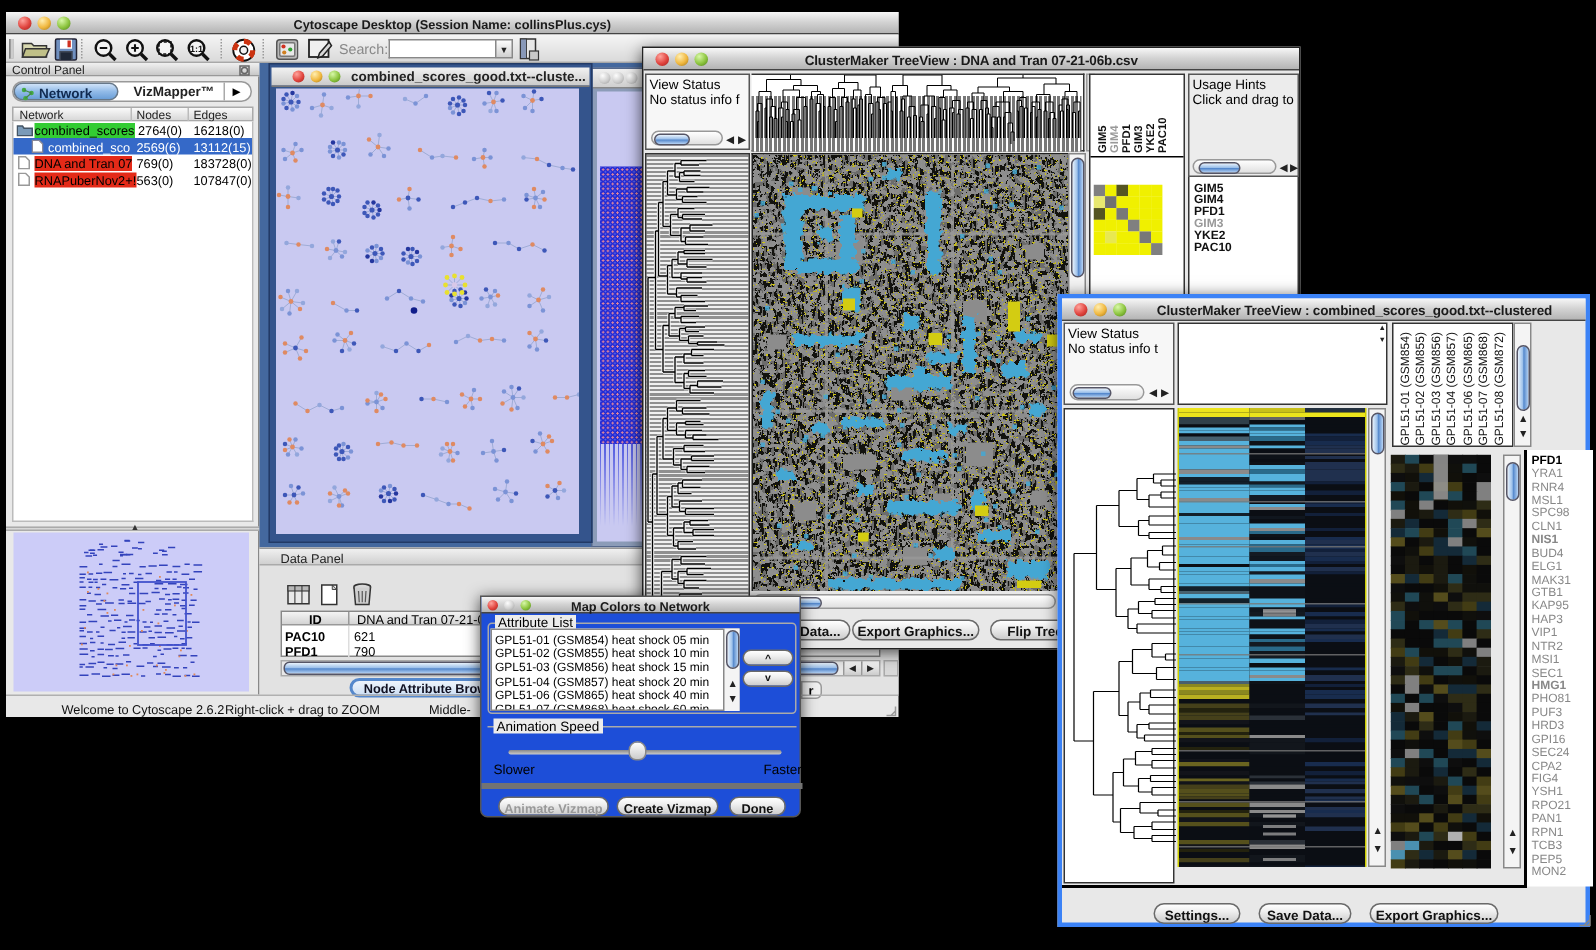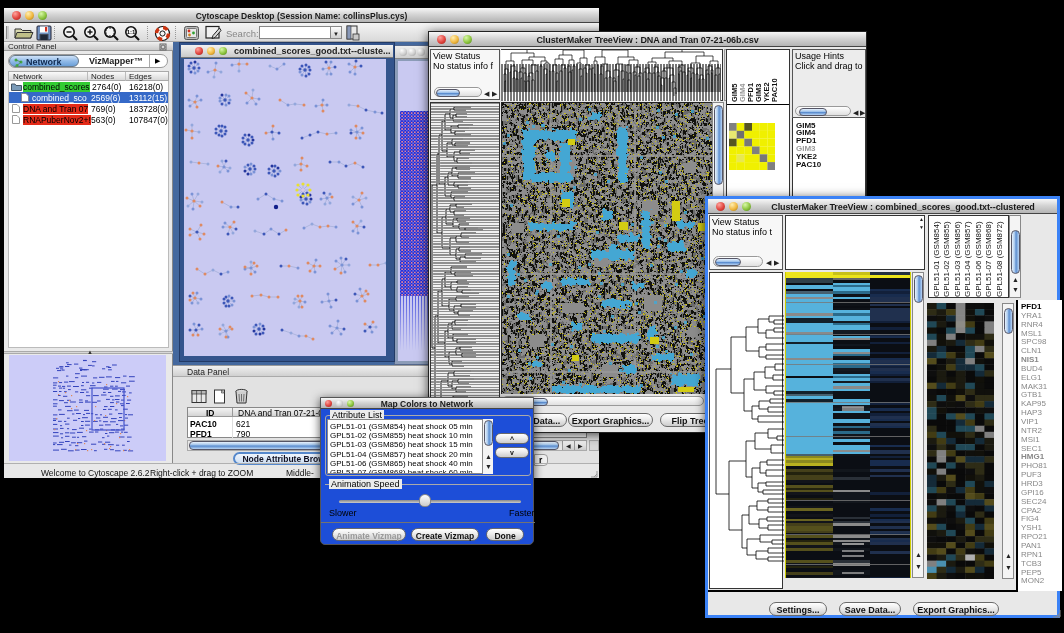--- a/index.html
+++ b/index.html
@@ -2023,18 +2023,18 @@
     </div>
 <div class="mbtn" style="left:174px;top:35px;width:34px;height:11px;font-size:7px;padding-top:2px;">^</div>
 <div class="mbtn" style="left:174px;top:49px;width:34px;height:11px;font-size:7px;padding-top:1px;">v</div>
 <div class="abs" style="left:4px;top:86px;width:206px;height:36px;border-top:1px solid #aaa;">
 <div class="abs" style="left:4px;top:-6px;background:#ececec;font-size:9px;padding:0 2px;">Animation Speed</div>
 <div class="abs" style="left:14px;top:15px;width:182px;height:3px;background:linear-gradient(#888,#ccc);border-radius:2px;"></div>
 <div class="abs" style="left:94px;top:9px;width:12px;height:13px;background:linear-gradient(#fdfdfd,#ccc);border:1px solid #888;border-radius:6px 6px 5px 5px;"></div>
 <div class="abs" style="left:4px;top:23px;font-size:9px;">Slower</div>
 <div class="abs" style="left:184px;top:23px;font-size:9px;">Faster</div>
     </div>
-<div class="abs" style="left:0px;top:124px;width:214px;height:24px;border-top:1px solid #737373;">
+<div class="abs" style="left:0px;top:124px;width:214px;height:24px;border-top:4px solid #737373;">
 <div class="mbtn" style="left:11px;top:5px;width:74px;height:13px;font-size:8.5px;padding-top:2px;color:#999;">Animate Vizmap</div>
 <div class="mbtn" style="left:90px;top:5px;width:68px;height:13px;font-size:8.5px;padding-top:2px;text-align:center;">Create Vizmap</div>
 <div class="mbtn" style="left:165px;top:5px;width:38px;height:13px;font-size:8.5px;padding-top:2px;">Done</div>
     </div>
 </div>
 
 </body></html>

